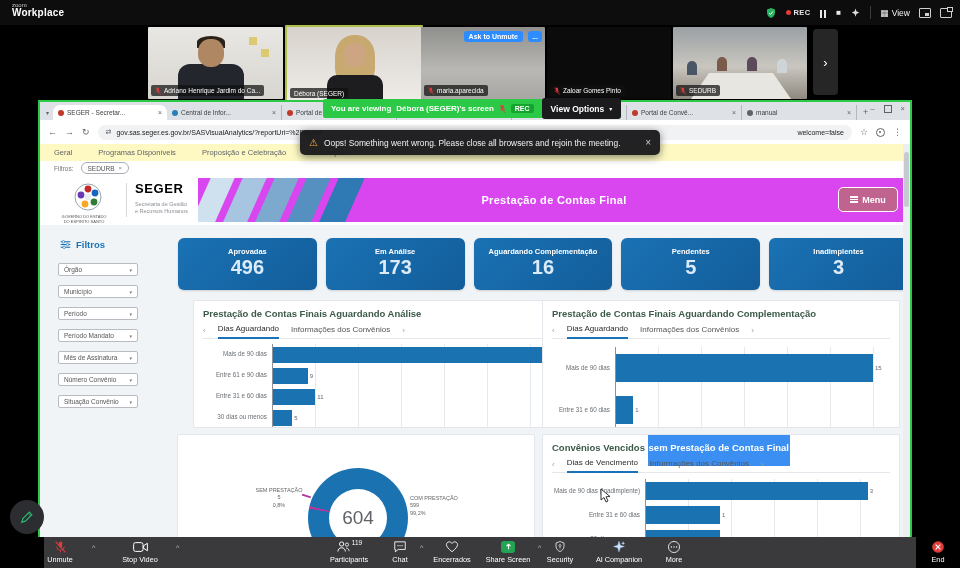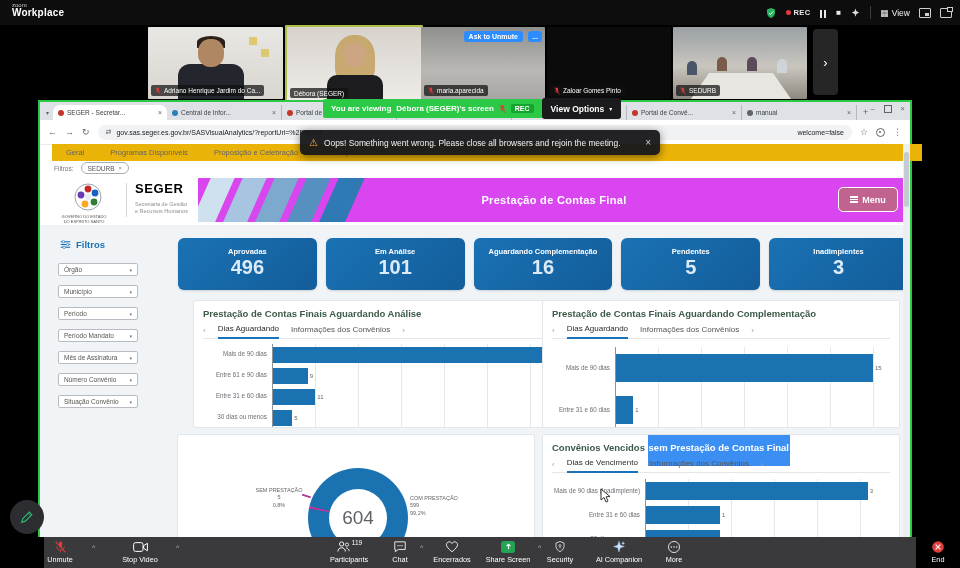--- a/index.html
+++ b/index.html
@@ -73,21 +73,21 @@
   #urlrow{left:0;top:18px;width:100%;height:24px;background:#fff;border-bottom:1px solid #e8eaed;display:flex;align-items:center;}
   .navarrow{font-size:9px;color:#5f6368;margin-left:8px;}
   #urlpill{flex:1;height:15px;margin:0 8px;background:#f0f2f4;border-radius:8px;display:flex;align-items:center;
            font-size:7px;color:#202124;padding:0 8px;gap:5px;overflow:hidden;}
   #urlpill .swapicon{font-size:7px;color:#5f6368;}
   #urlpill .spacer{flex:1;}
   .urlicons{display:flex;align-items:center;gap:8px;margin-right:8px;color:#5f6368;}
   .exticon{width:7px;height:7px;border:1px solid #5f6368;border-radius:50%;position:relative;}
   .exticon i{position:absolute;left:2px;top:2px;width:2px;height:2px;background:#5f6368;border-radius:50%;}
   
-  #navrow{left:12px;top:42px;width:100%;height:17px;background:#eab308;border-bottom:1px solid #ecef f0;
+  #navrow{left:0;top:42px;width:100%;height:17px;background:#fef9c3;border-bottom:1px solid #ecef f0;
           display:flex;align-items:center;gap:26px;padding-left:14px;box-sizing:border-box;font-size:7.5px;color:#5f6368;}
   
   #filtrow{left:0;top:59px;width:100%;height:14px;background:#fff;display:flex;align-items:center;padding-left:14px;box-sizing:border-box;gap:7px;}
   #filtrow .flab{font-size:6.5px;color:#777;}
   .chip{border:1px solid #a8adb3;border-radius:7px;font-size:6.5px;color:#555;padding:0px 6px;display:flex;gap:4px;align-items:center;height:10px;}
   .chip .cx{font-size:6px;color:#888;}
 
   
   #dheader{left:0;top:73px;width:100%;height:50px;background:#fff;border-bottom:1px solid #e3e6e9;}
   #govtxt{left:10px;top:40px;width:68px;font-size:4px;color:#555;text-align:center;line-height:1.2;}
@@ -445,21 +445,21 @@
         <span class="dcar">▾</span>
       </div>
 
     <div class="abs" id="stats">
       <div class="stat">
           <div class="slab">Aprovadas</div>
           <div class="sval">496</div>
         </div>
       <div class="stat">
           <div class="slab">Em Análise</div>
-          <div class="sval">101</div>
+          <div class="sval">173</div>
         </div>
       <div class="stat">
           <div class="slab">Aguardando Complementação</div>
           <div class="sval">16</div>
         </div>
       <div class="stat">
           <div class="slab">Pendentes</div>
           <div class="sval">5</div>
         </div>
       <div class="stat">

